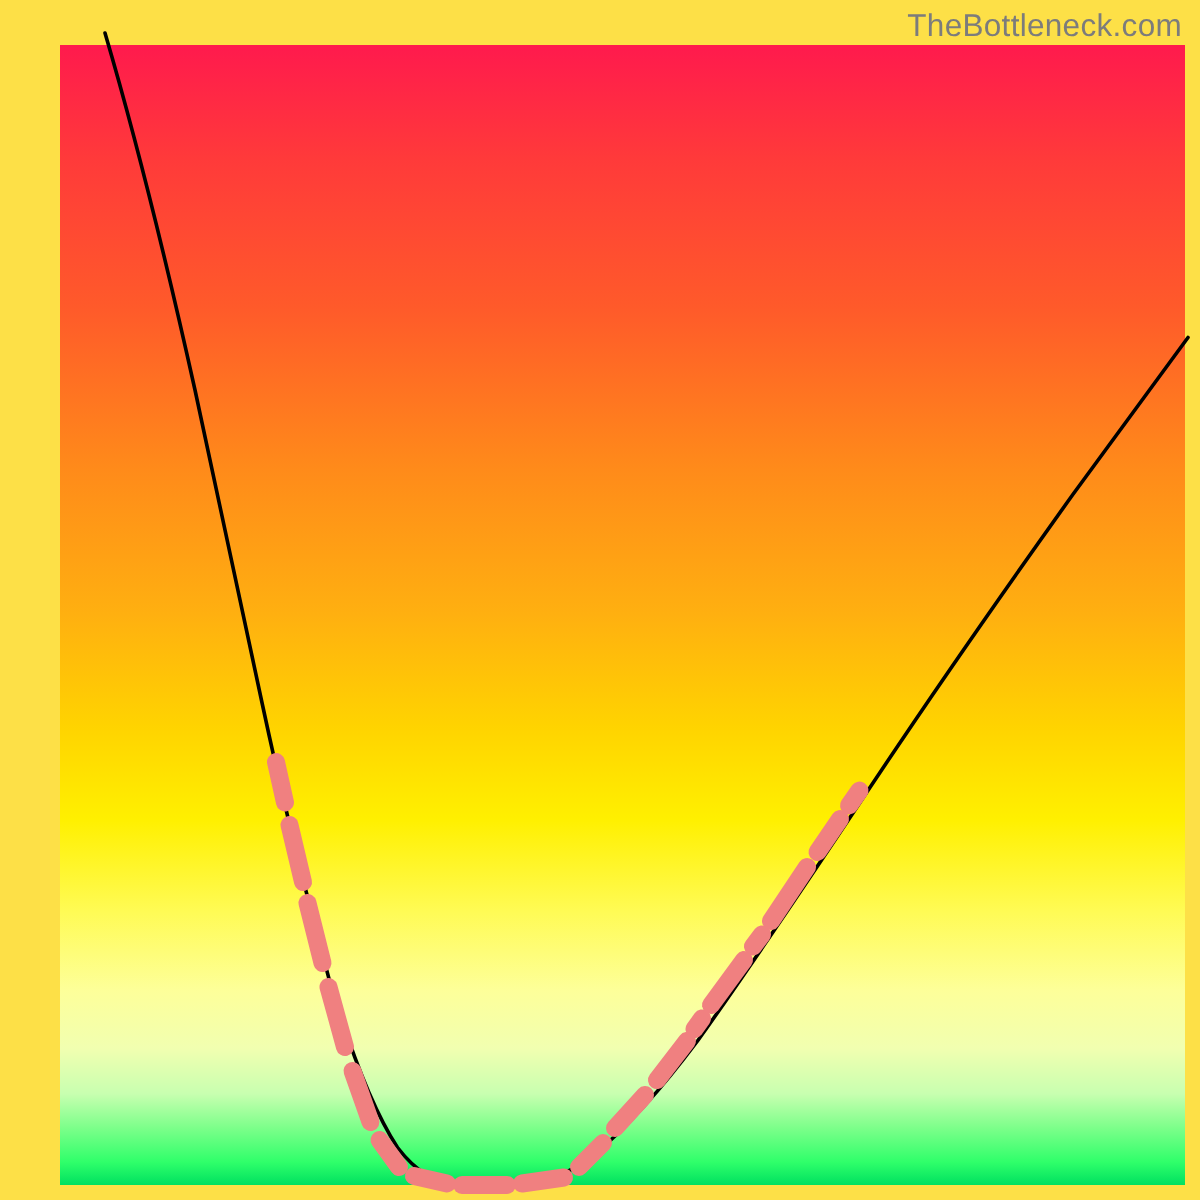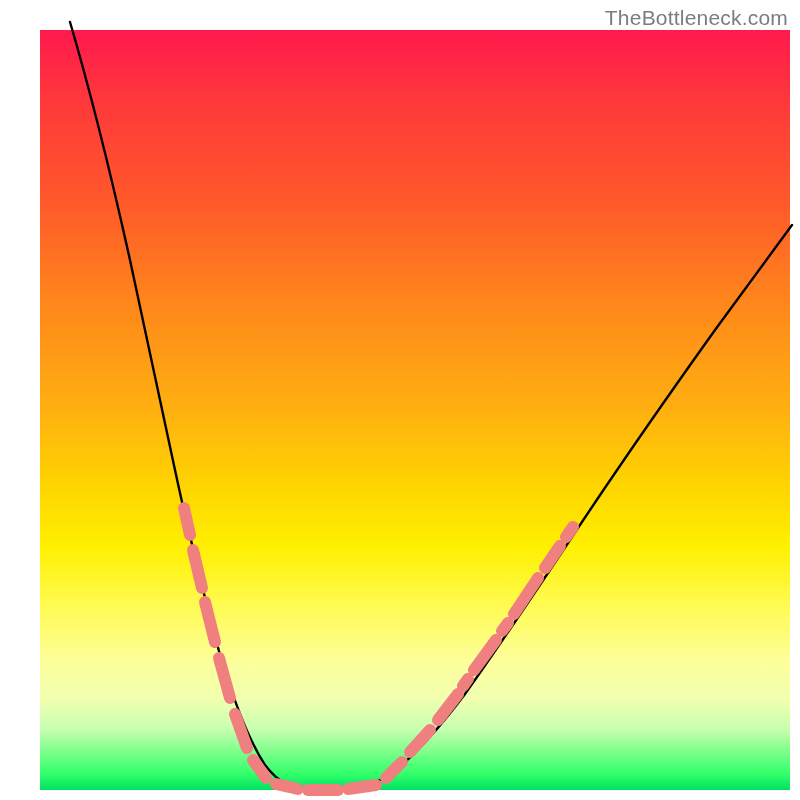--- a/index.html
+++ b/index.html
@@ -10,21 +10,21 @@
     background: #000;
     overflow: hidden;
     font-family: Arial, sans-serif;
   }
   .frame {
     position: absolute;
     left: 0;
     top: 0;
     width: 800px;
     height: 800px;
-    background: #ffffff;
+    background: #fde047;
   }
   .plot-area {
     position: absolute;
     left: 40px;
     top: 30px;
     width: 750px;
     height: 760px;
     
     background: linear-gradient(
       to bottom,

